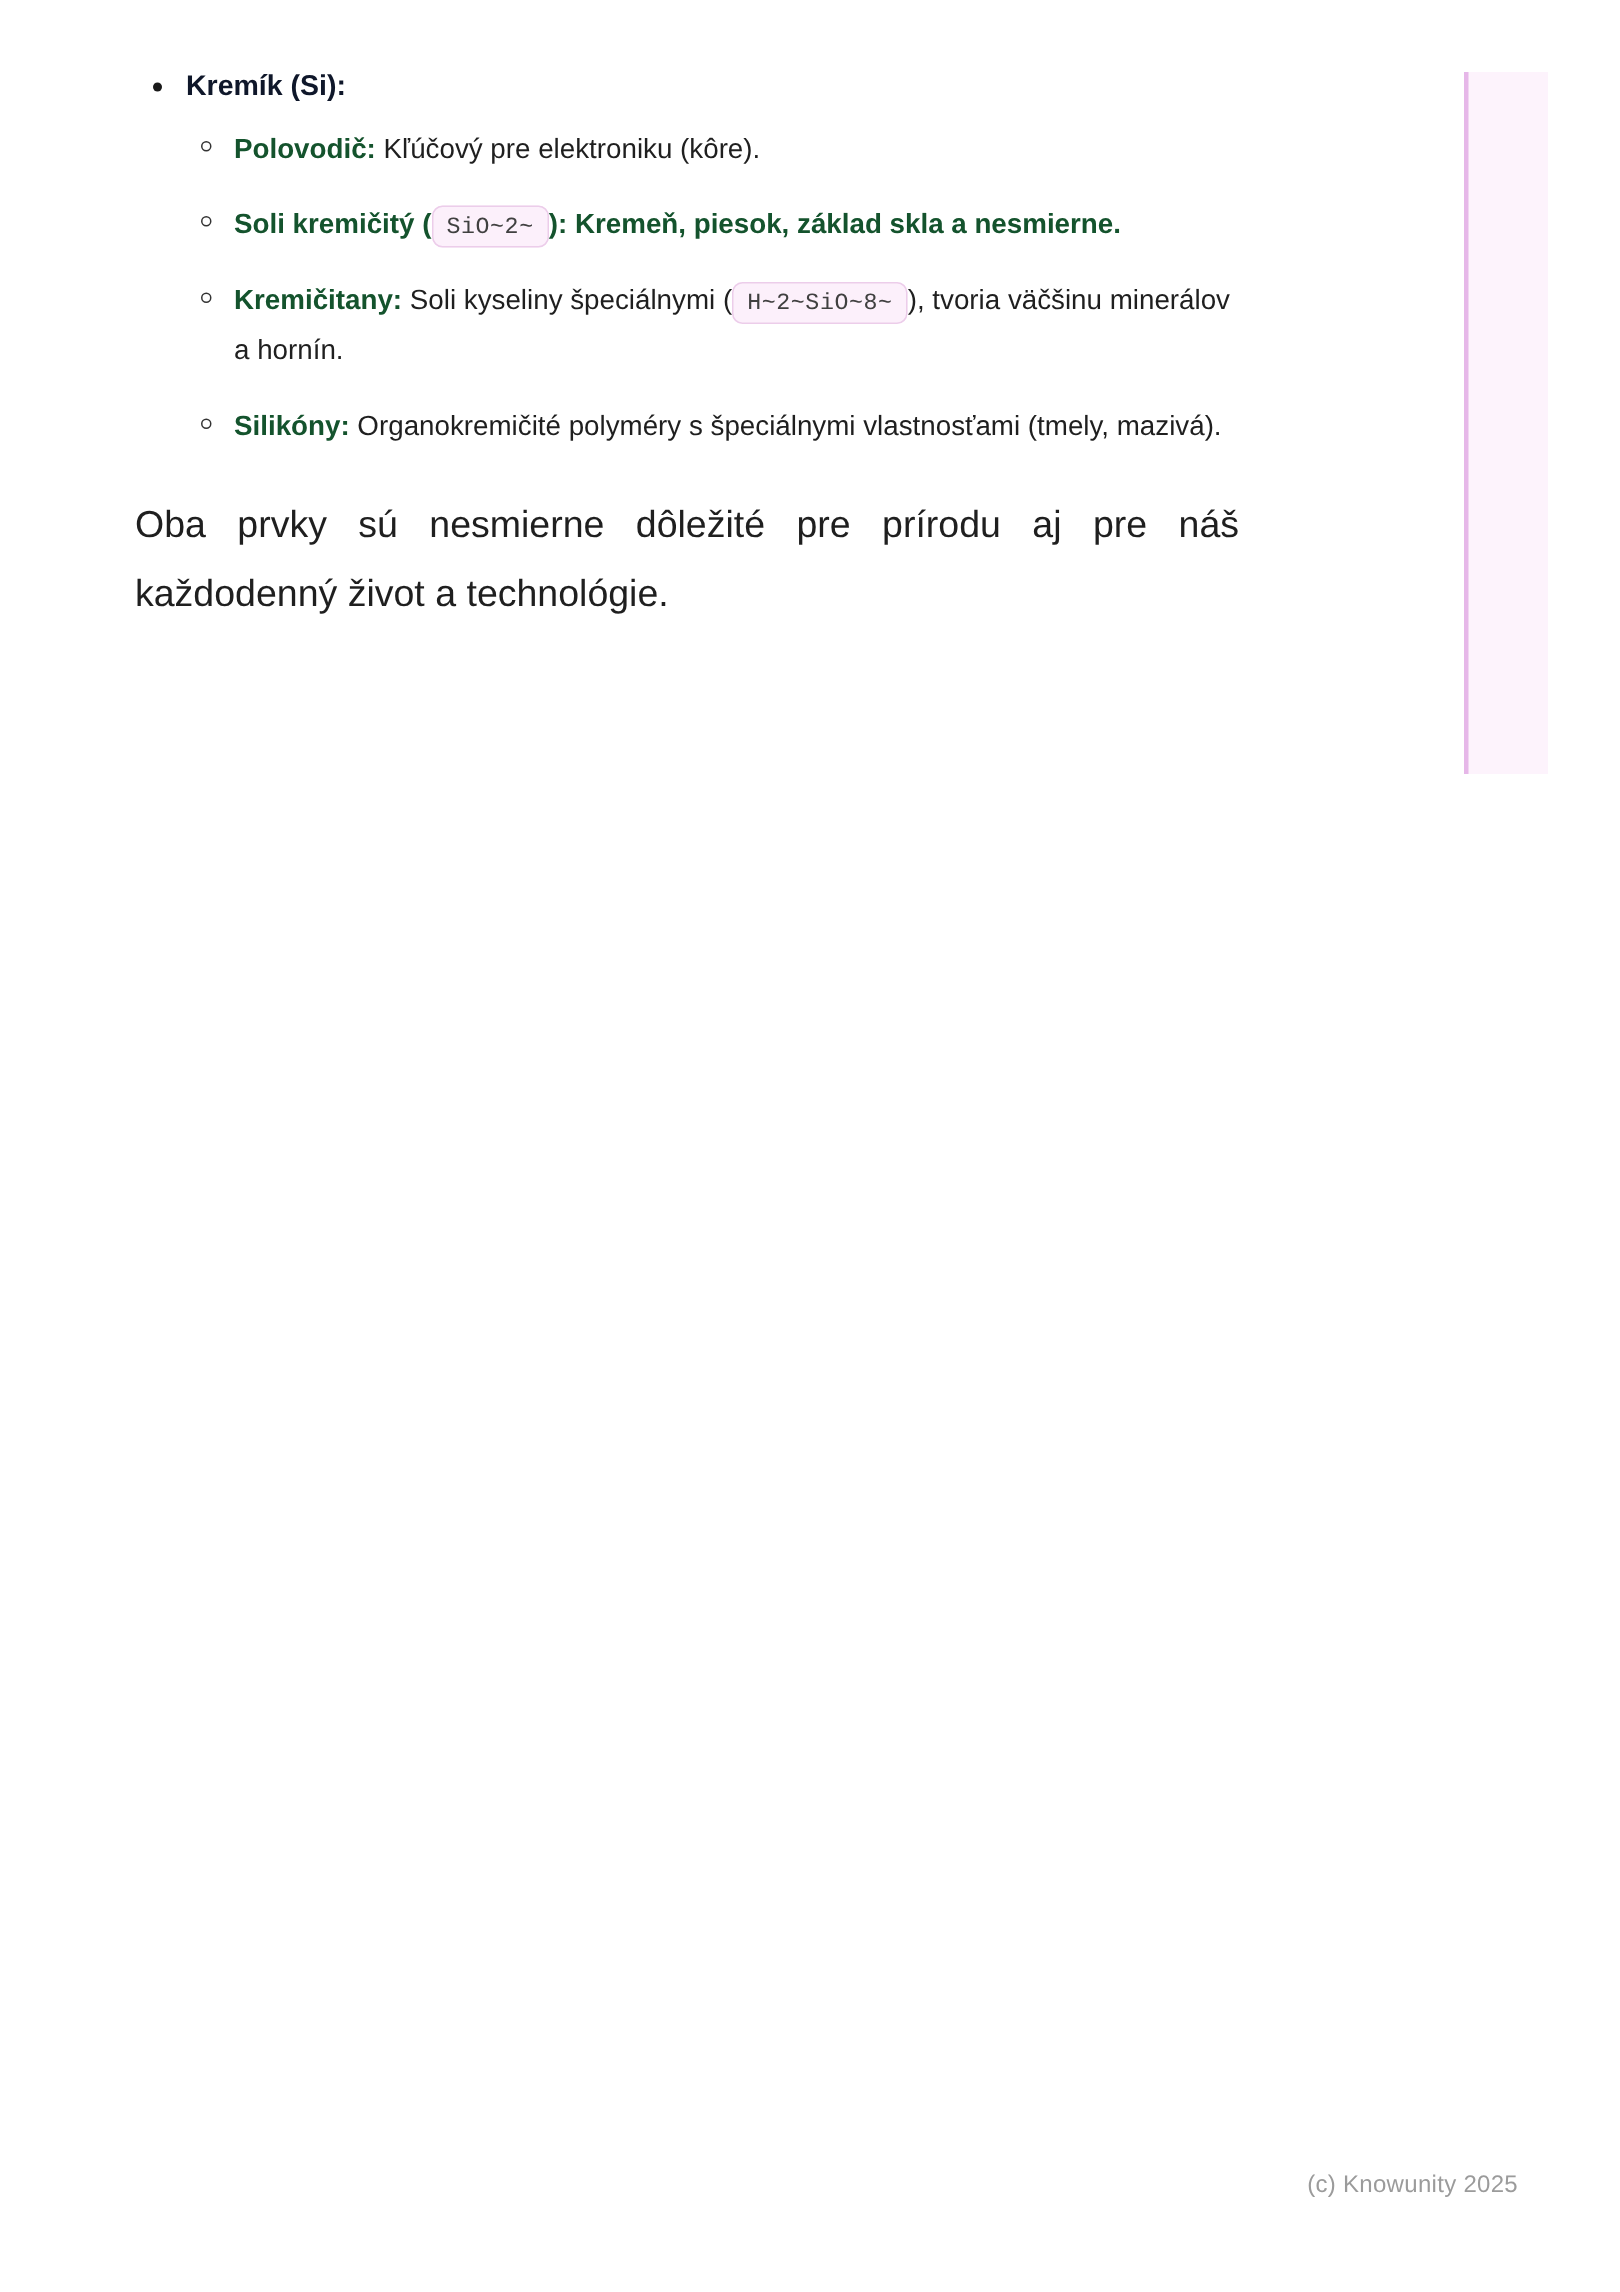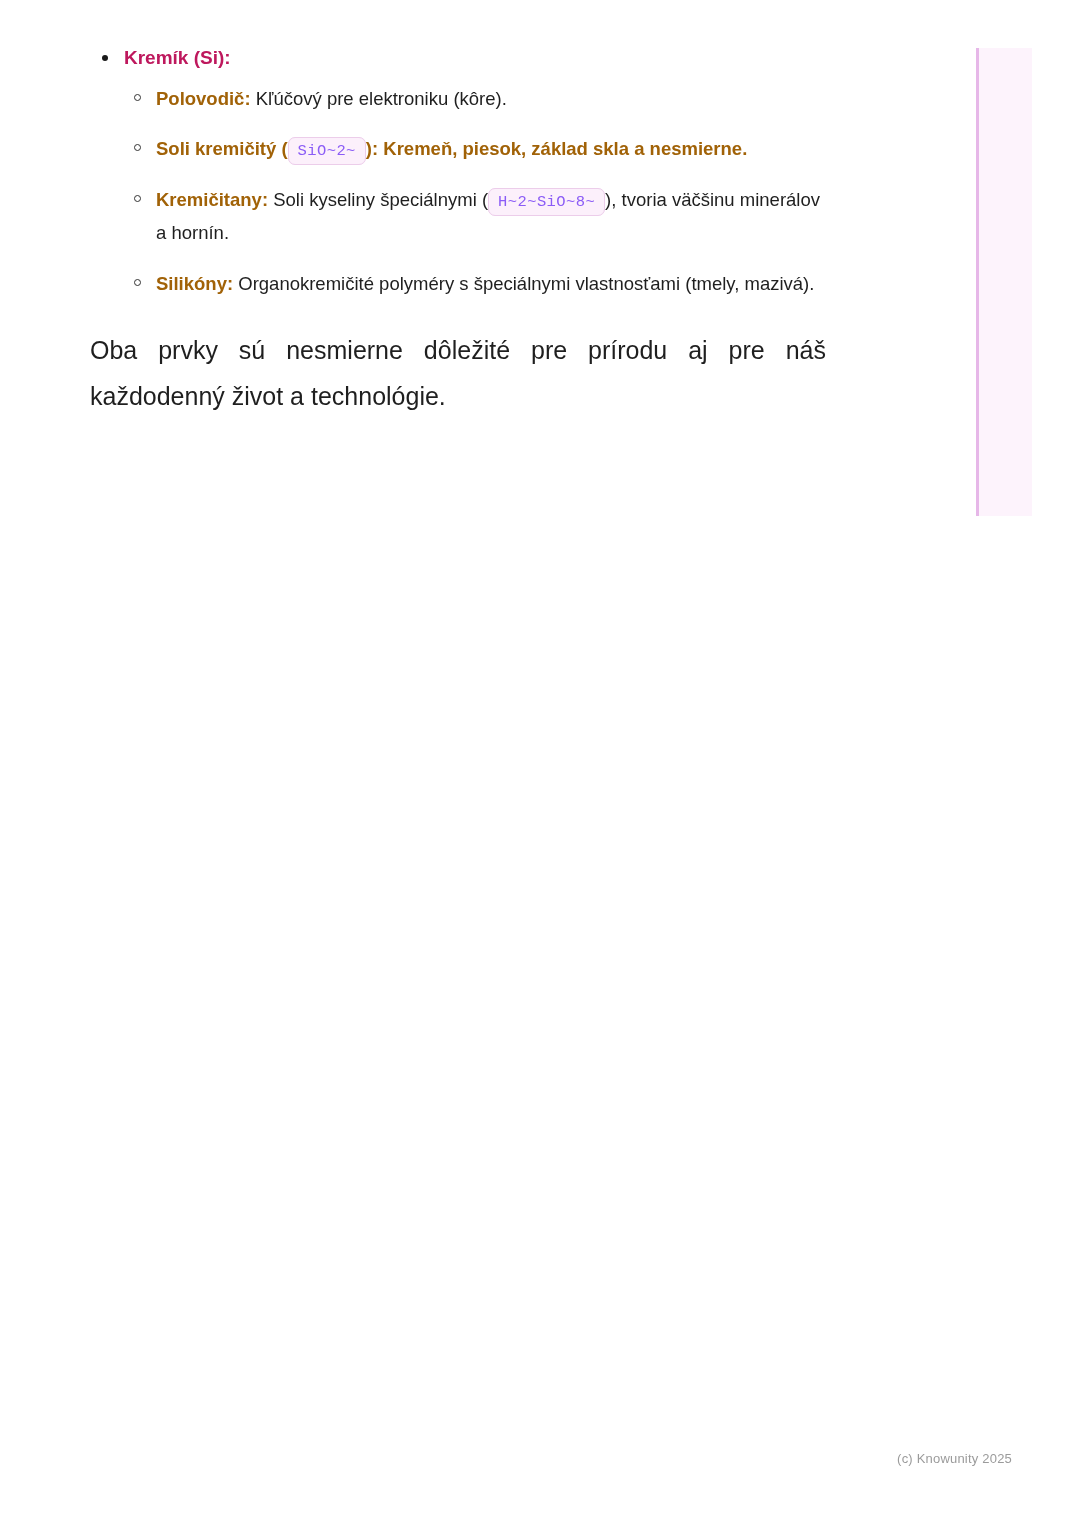--- a/index.html
+++ b/index.html
@@ -53,21 +53,21 @@
     top: 11px;
     width: 6px;
     height: 6px;
     border-radius: 50%;
     background: #1a1a1a;
   }
   .l1-title {
     font-size: 19px;
     font-weight: bold;
     line-height: 1.5;
-    color: #be185d;
+    color: #0f172a;
     margin: 0 0 10px 0;
   }
 
   
   ul.level2 {
     list-style: none;
     margin: 0;
     padding: 0;
   }
   ul.level2 > li.l2-item {
@@ -85,49 +85,49 @@
     top: 11px;
     width: 7px;
     height: 7px;
     border-radius: 50%;
     border: 1.6px solid #333333;
     box-sizing: border-box;
     background: transparent;
   }
   .lead {
     font-weight: bold;
-    color: #a16207;
+    color: #14532d;
   }
 
   code.chem {
     font-family: "Liberation Mono", "DejaVu Sans Mono", monospace;
     font-size: 15.5px;
     background: #fcf0fb;
     border: 1px solid #eccdea;
     border-radius: 7px;
     padding: 4px 9px;
-    color: #8b5cf6;
+    color: #404040;
     white-space: nowrap;
     letter-spacing: 0.4px;
   }
 
   p.closing {
     font-size: 25px;
     line-height: 1.85;
     margin: 26px 0 0 0;
     text-align: justify;
     color: #1f1f1f;
     width: 736px;
   }
 
   .footer {
     position: absolute;
     right: 68px;
     bottom: 62px;
-    font-size: 13px;
+    font-size: 16px;
     color: #9b9b9b;
     letter-spacing: 0.2px;
   }
 </style>
 </head>
 <body>
 
 <div class="side-bar"></div>
 
 <div class="page">

